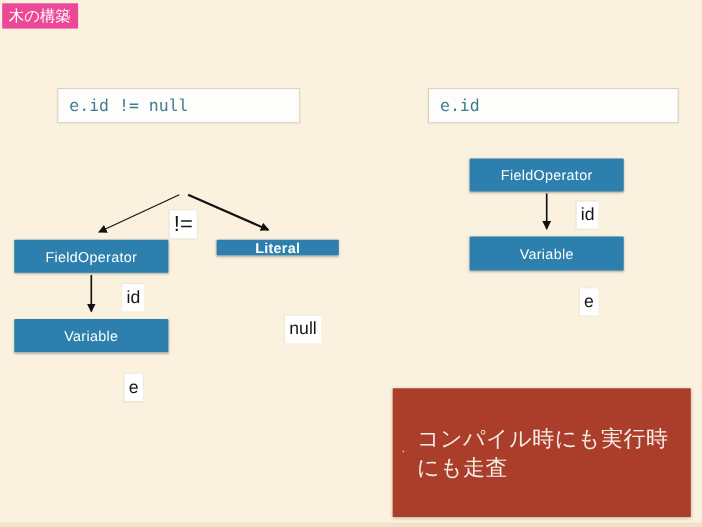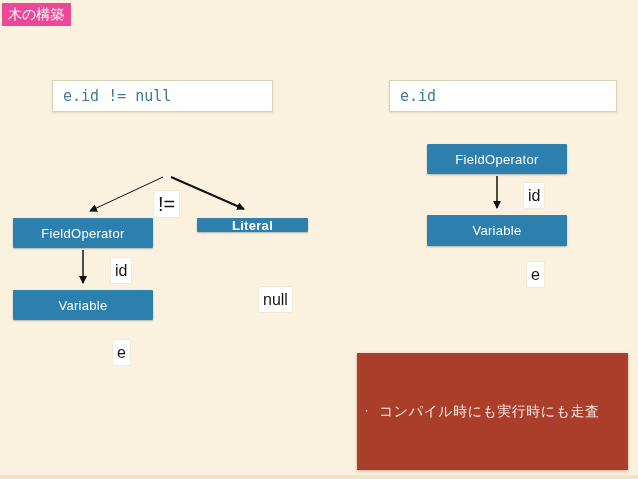--- a/index.html
+++ b/index.html
@@ -86,21 +86,21 @@
     box-sizing: border-box;
     padding: 0 10px 0 5px;
   }
   .callout .bullet {
     font-size: 9px;
     margin-right: 8px;
     align-self: center;
     color: #e8d5cd;
   }
   .callout .callout-text {
-    font-size: 14px;
+    font-size: 20px;
     letter-spacing: 0.5px;
   }
 </style>
 </head>
 <body>
 
 <div class="slide">
 
   <div class="title-badge">木の構築</div>
 

